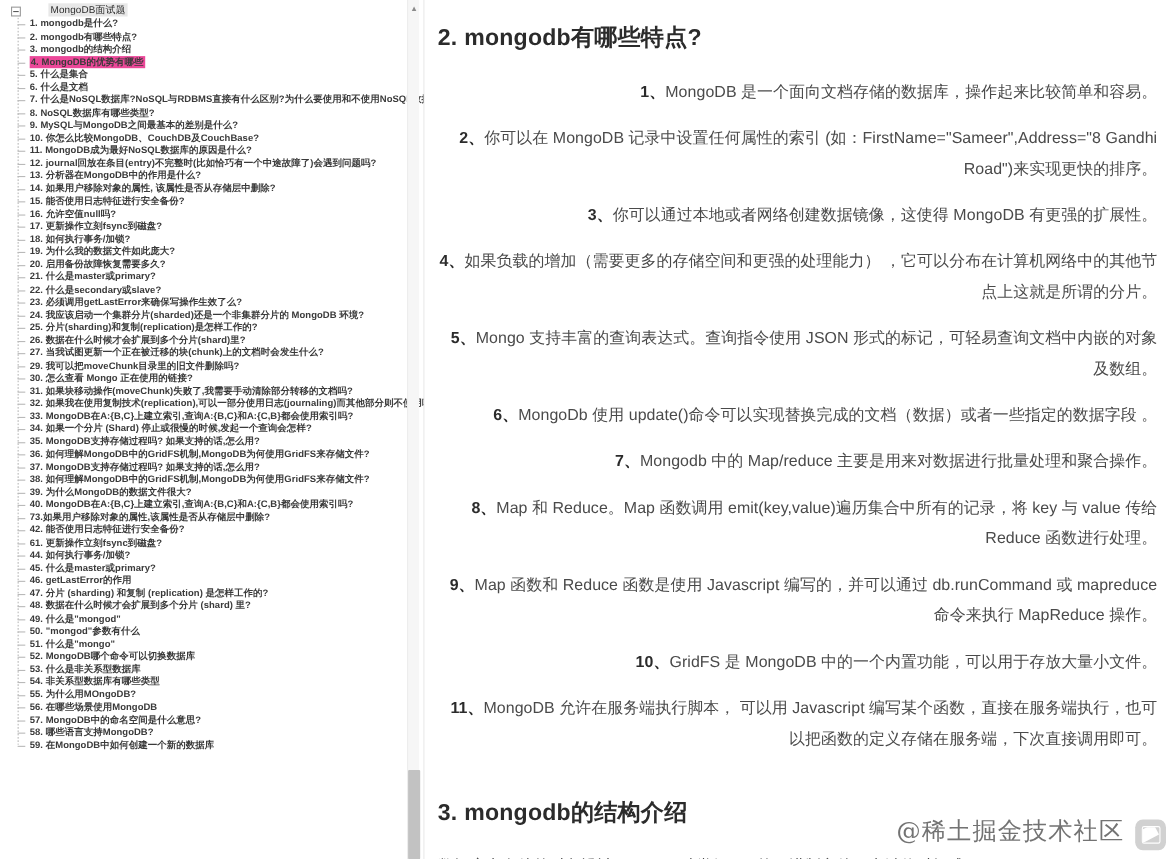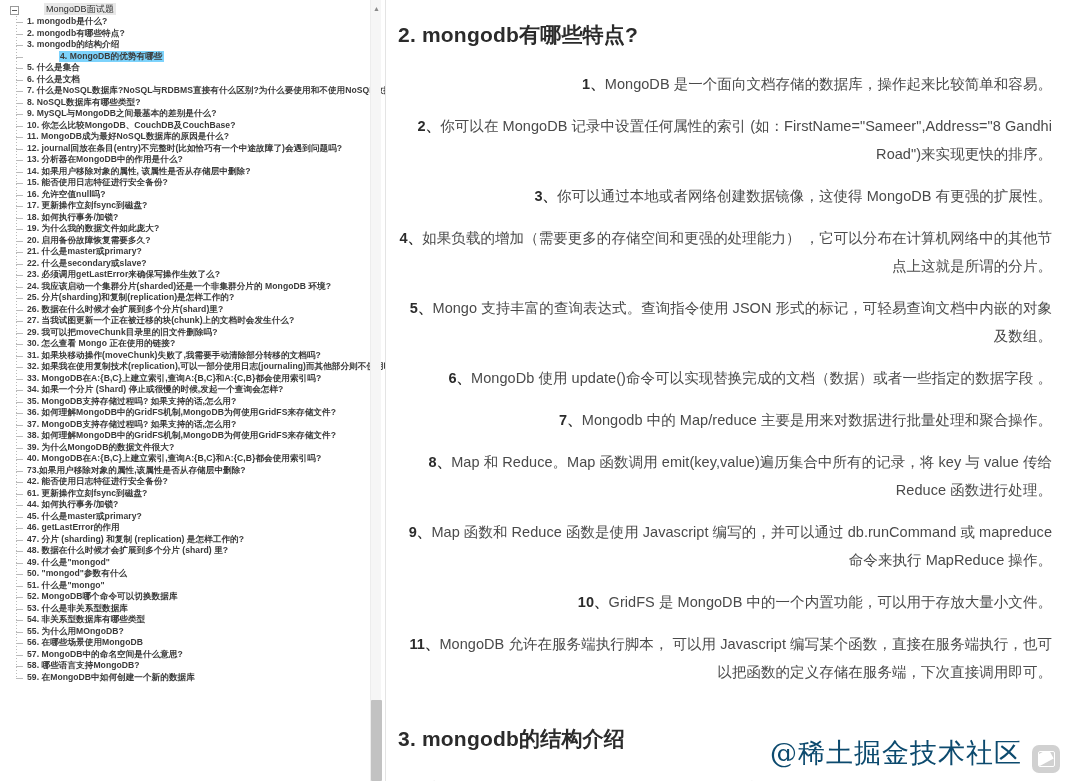--- a/index.html
+++ b/index.html
@@ -100,23 +100,22 @@
     top: 6px;
     width: 7px;
     height: 1px;
     background: #b9b9b9;
   }
   .tree-item .txt {
     display: inline-block;
     vertical-align: top;
   }
   .tree-item.selected .txt {
-    background: #7dd3fc;
+    background: #ec4899;
     padding: 0 1px;
-    margin-left: 32px;
   }
 
   
   .sb-scrollbar {
     position: absolute;
     top: 0; right: 4px;
     width: 11px;
     height: 781px;
     background: #f6f6f6;
     border-left: 1px solid #ededed;
@@ -180,22 +179,22 @@
     line-height: 26px;
     color: #4a4a4a;
     margin: 0 0 10px 0;
   }
 
   
   .watermark {
     position: absolute;
     right: 44px;
     bottom: 10px;
-    font-size: 27px;
-    color: #0c4a6e;
+    font-size: 22px;
+    color: #737373;
     font-family: "DejaVu Serif", "Liberation Serif", serif;
     letter-spacing: 1px;
     pointer-events: none;
     user-select: none;
   }
   .fab {
     position: absolute;
     right: 6px;
     bottom: 8px;
     width: 28px; height: 28px;

